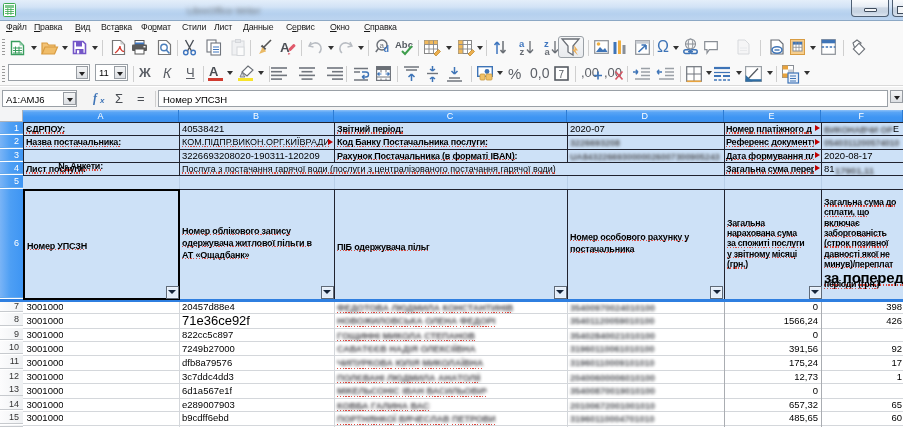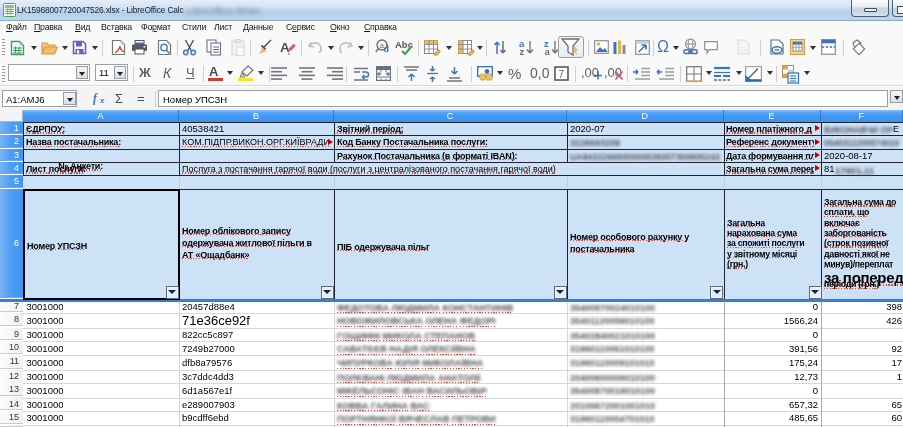--- a/index.html
+++ b/index.html
@@ -57,21 +57,20 @@
 svg{position:absolute;overflow:visible}
 .t1{position:absolute;font-size:13px;color:#5b5f66;font-weight:bold}
 </style></head><body>
 <div id="win">
 <div id="title">
 <svg class="abs" style="left:3px;top:3px" width="13" height="14" viewBox="0 0 13 14">
 <rect x="0.5" y="0.5" width="12" height="13" rx="1" fill="#fff" stroke="#3daa52"></rect>
 <rect x="2" y="2" width="9" height="3" fill="#7ec98f"></rect>
 <path d="M2 6.5h9M2 8.5h9M2 10.5h9M4.8 5v7M7.9 5v7" stroke="#3daa52" stroke-width="0.8"></path>
 </svg>
-<span class="txt">LK15968007720047526.xlsx - LibreOffice Calc</span>
 <span class="blurblob">LibreOffice Writer</span>
 <div class="wbtn" style="left:851px;width:38px;border-radius:0 0 4px 4px">
         <div class="abs" style="left:12px;top:8px;width:13px;height:4px;background:#f4f6f8;border:1px solid #3f4c5c;border-radius:1px"></div>
       </div>
 <div class="wbtn" style="left:892px;width:11px;border-radius:0 0 0 4px;border-right:none">
         <div class="abs" style="left:4px;top:6px;width:9px;height:8px;border:1.5px solid #3f4c5c;background:#f4f6f8"></div>
       </div>
 </div>
 <div id="menu">
       <span style="left:6px"><u>Ф</u>айл</span>
@@ -517,20 +516,21 @@
 <div class="cell b" style="left:26px;top:13px;height:12.4px;line-height:12.4px;"><span class="sq">ЄДРПОУ:</span></div>
 <div class="cell" style="left:182px;top:13px;height:12.4px;line-height:12.4px;font-size:9.5px;">40538421</div>
 <div class="cell b" style="left:337px;top:13px;height:12.4px;line-height:12.4px;"><span class="sq">Звітний період:</span></div>
 <div class="cell" style="left:570px;top:13px;height:12.4px;line-height:12.4px;font-size:9.5px;">2020-07</div>
 <div class="cell b" style="left:726px;top:13px;height:12.4px;line-height:12.4px;width:88px;"><span class="sq">Номер платіжного д</span></div>
 <div class="cell b" style="left:26px;top:26.4px;height:12.3px;line-height:12.3px;"><span class="sq">Назва постачальника:</span></div>
 <div class="cell" style="left:182px;top:26.4px;height:12.3px;line-height:12.3px;width:147px;"><span class="sq">КОМ.ПІДПР.ВИКОН.ОРГ.КИЇВРАДИ</span></div>
 <div class="cell b" style="left:337px;top:26.4px;height:12.3px;line-height:12.3px;"><span class="sq">Код Банку Постачальника послуги:</span></div>
 <div class="cell b" style="left:726px;top:26.4px;height:12.3px;line-height:12.3px;width:88px;"><span class="sq">Референс документу</span></div>
 <div class="cell b" style="left:26px;top:50px;height:12.3px;line-height:12.3px;margin-left:32px;"><span class="sq">№ Анкети:</span></div>
+<div class="cell" style="left:182px;top:39.7px;height:12.3px;line-height:12.3px;font-size:9.5px;">3226693208020-190311-120209</div>
 <div class="cell b" style="left:337px;top:39.7px;height:12.3px;line-height:12.3px;"><span class="sq">Рахунок Постачальника (в форматі IBAN):</span></div>
 <div class="cell b" style="left:726px;top:39.7px;height:12.3px;line-height:12.3px;width:88px;"><span class="sq">Дата формування пл</span></div>
 <div class="cell" style="left:824px;top:39.7px;height:12.3px;line-height:12.3px;font-size:9.5px;">2020-08-17</div>
 <div class="cell b" style="left:26px;top:53px;height:12.4px;line-height:12.4px;"><span class="sq">Лист послуги:</span></div>
 <div class="cell" style="left:182px;top:53px;height:12.4px;line-height:12.4px;width:392px;"><span class="sq">Послуга з постачання гарячої води (послуги з централізованого постачання гарячої води)</span></div>
 <div class="cell b" style="left:726px;top:53px;height:12.4px;line-height:12.4px;width:88px;"><span class="sq">Загальна сума перер</span></div>
 <div class="cell" style="left:824px;top:53px;height:12.4px;line-height:12.4px;font-size:9.5px;">81</div>
 <div class="trunc" style="left:815px;top:15.2px"></div>
 <div class="trunc" style="left:815px;top:28.6px"></div>
 <div class="trunc" style="left:815px;top:41.9px"></div>
@@ -579,21 +579,20 @@
 <div class="cell" style="left:802px;top:204.4px;height:13.1px;line-height:13.1px;width:100px;text-align:right;font-size:9.5px;">426</div>
 <div class="cell" style="left:26.5px;top:218.5px;height:12.8px;line-height:12.8px;font-size:9.5px;">3001000</div>
 <div class="cell" style="left:182px;top:218.5px;height:12.8px;line-height:12.8px;font-size:9.5px;">822cc5c897</div>
 <div class="cell blur1" style="left:337px;top:220.5px;width:138px;font-size:9px;font-weight:bold;overflow:hidden">ГОЩИННІ МИКОЛА СТЕПАНОВИЧ</div>
 <div class="cell" style="left:337px;top:220.5px;width:138px;font-size:9px;font-weight:bold;color:transparent;overflow:hidden"><span class="wsq">ГОЩИННІ</span>&nbsp;<span class="wsq">МИКОЛА</span>&nbsp;<span class="wsq">СТЕПАНОВИЧ</span></div>
 <div class="cell blur2" style="left:570px;top:220.5px;font-size:9px">35402840021010100</div>
 <div class="cell" style="left:718px;top:218.5px;height:12.8px;line-height:12.8px;width:100px;text-align:right;font-size:9.5px;">0</div>
 <div class="cell" style="left:26.5px;top:232.3px;height:13.1px;line-height:13.1px;font-size:9.5px;">3001000</div>
 <div class="cell" style="left:182px;top:232.3px;height:13.1px;line-height:13.1px;font-size:9.5px;">7249b27000</div>
 <div class="cell blur1" style="left:337px;top:234.3px;width:146px;font-size:9px;font-weight:bold;overflow:hidden">САВАТЄЄВ НАДІЯ ОЛЕКСІЇВНА</div>
-<div class="cell" style="left:337px;top:234.3px;width:146px;font-size:9px;font-weight:bold;color:transparent;overflow:hidden"><span class="wsq">САВАТЄЄВ</span>&nbsp;<span class="wsq">НАДІЯ</span>&nbsp;<span class="wsq">ОЛЕКСІЇВНА</span></div>
 <div class="cell blur2" style="left:570px;top:234.3px;font-size:9px">31960110061010100</div>
 <div class="cell" style="left:718px;top:232.3px;height:13.1px;line-height:13.1px;width:100px;text-align:right;font-size:9.5px;">391,56</div>
 <div class="cell" style="left:802px;top:232.3px;height:13.1px;line-height:13.1px;width:100px;text-align:right;font-size:9.5px;">92</div>
 <div class="cell" style="left:26.5px;top:246.4px;height:13.2px;line-height:13.2px;font-size:9.5px;">3001000</div>
 <div class="cell" style="left:182px;top:246.4px;height:13.2px;line-height:13.2px;font-size:9.5px;">dfb8a79576</div>
 <div class="cell blur1" style="left:337px;top:248.4px;width:163px;font-size:9px;font-weight:bold;overflow:hidden">ЧИПУРКОВА ЮЛІЯ МИКОЛАЇВНА</div>
 <div class="cell" style="left:337px;top:248.4px;width:163px;font-size:9px;font-weight:bold;color:transparent;overflow:hidden"><span class="wsq">ЧИПУРКОВА</span>&nbsp;<span class="wsq">ЮЛІЯ</span>&nbsp;<span class="wsq">МИКОЛАЇВНА</span></div>
 <div class="cell blur2" style="left:570px;top:248.4px;font-size:9px">31960110009101010</div>
 <div class="cell" style="left:718px;top:246.4px;height:13.2px;line-height:13.2px;width:100px;text-align:right;font-size:9.5px;">175,24</div>
 <div class="cell" style="left:802px;top:246.4px;height:13.2px;line-height:13.2px;width:100px;text-align:right;font-size:9.5px;">17</div>

